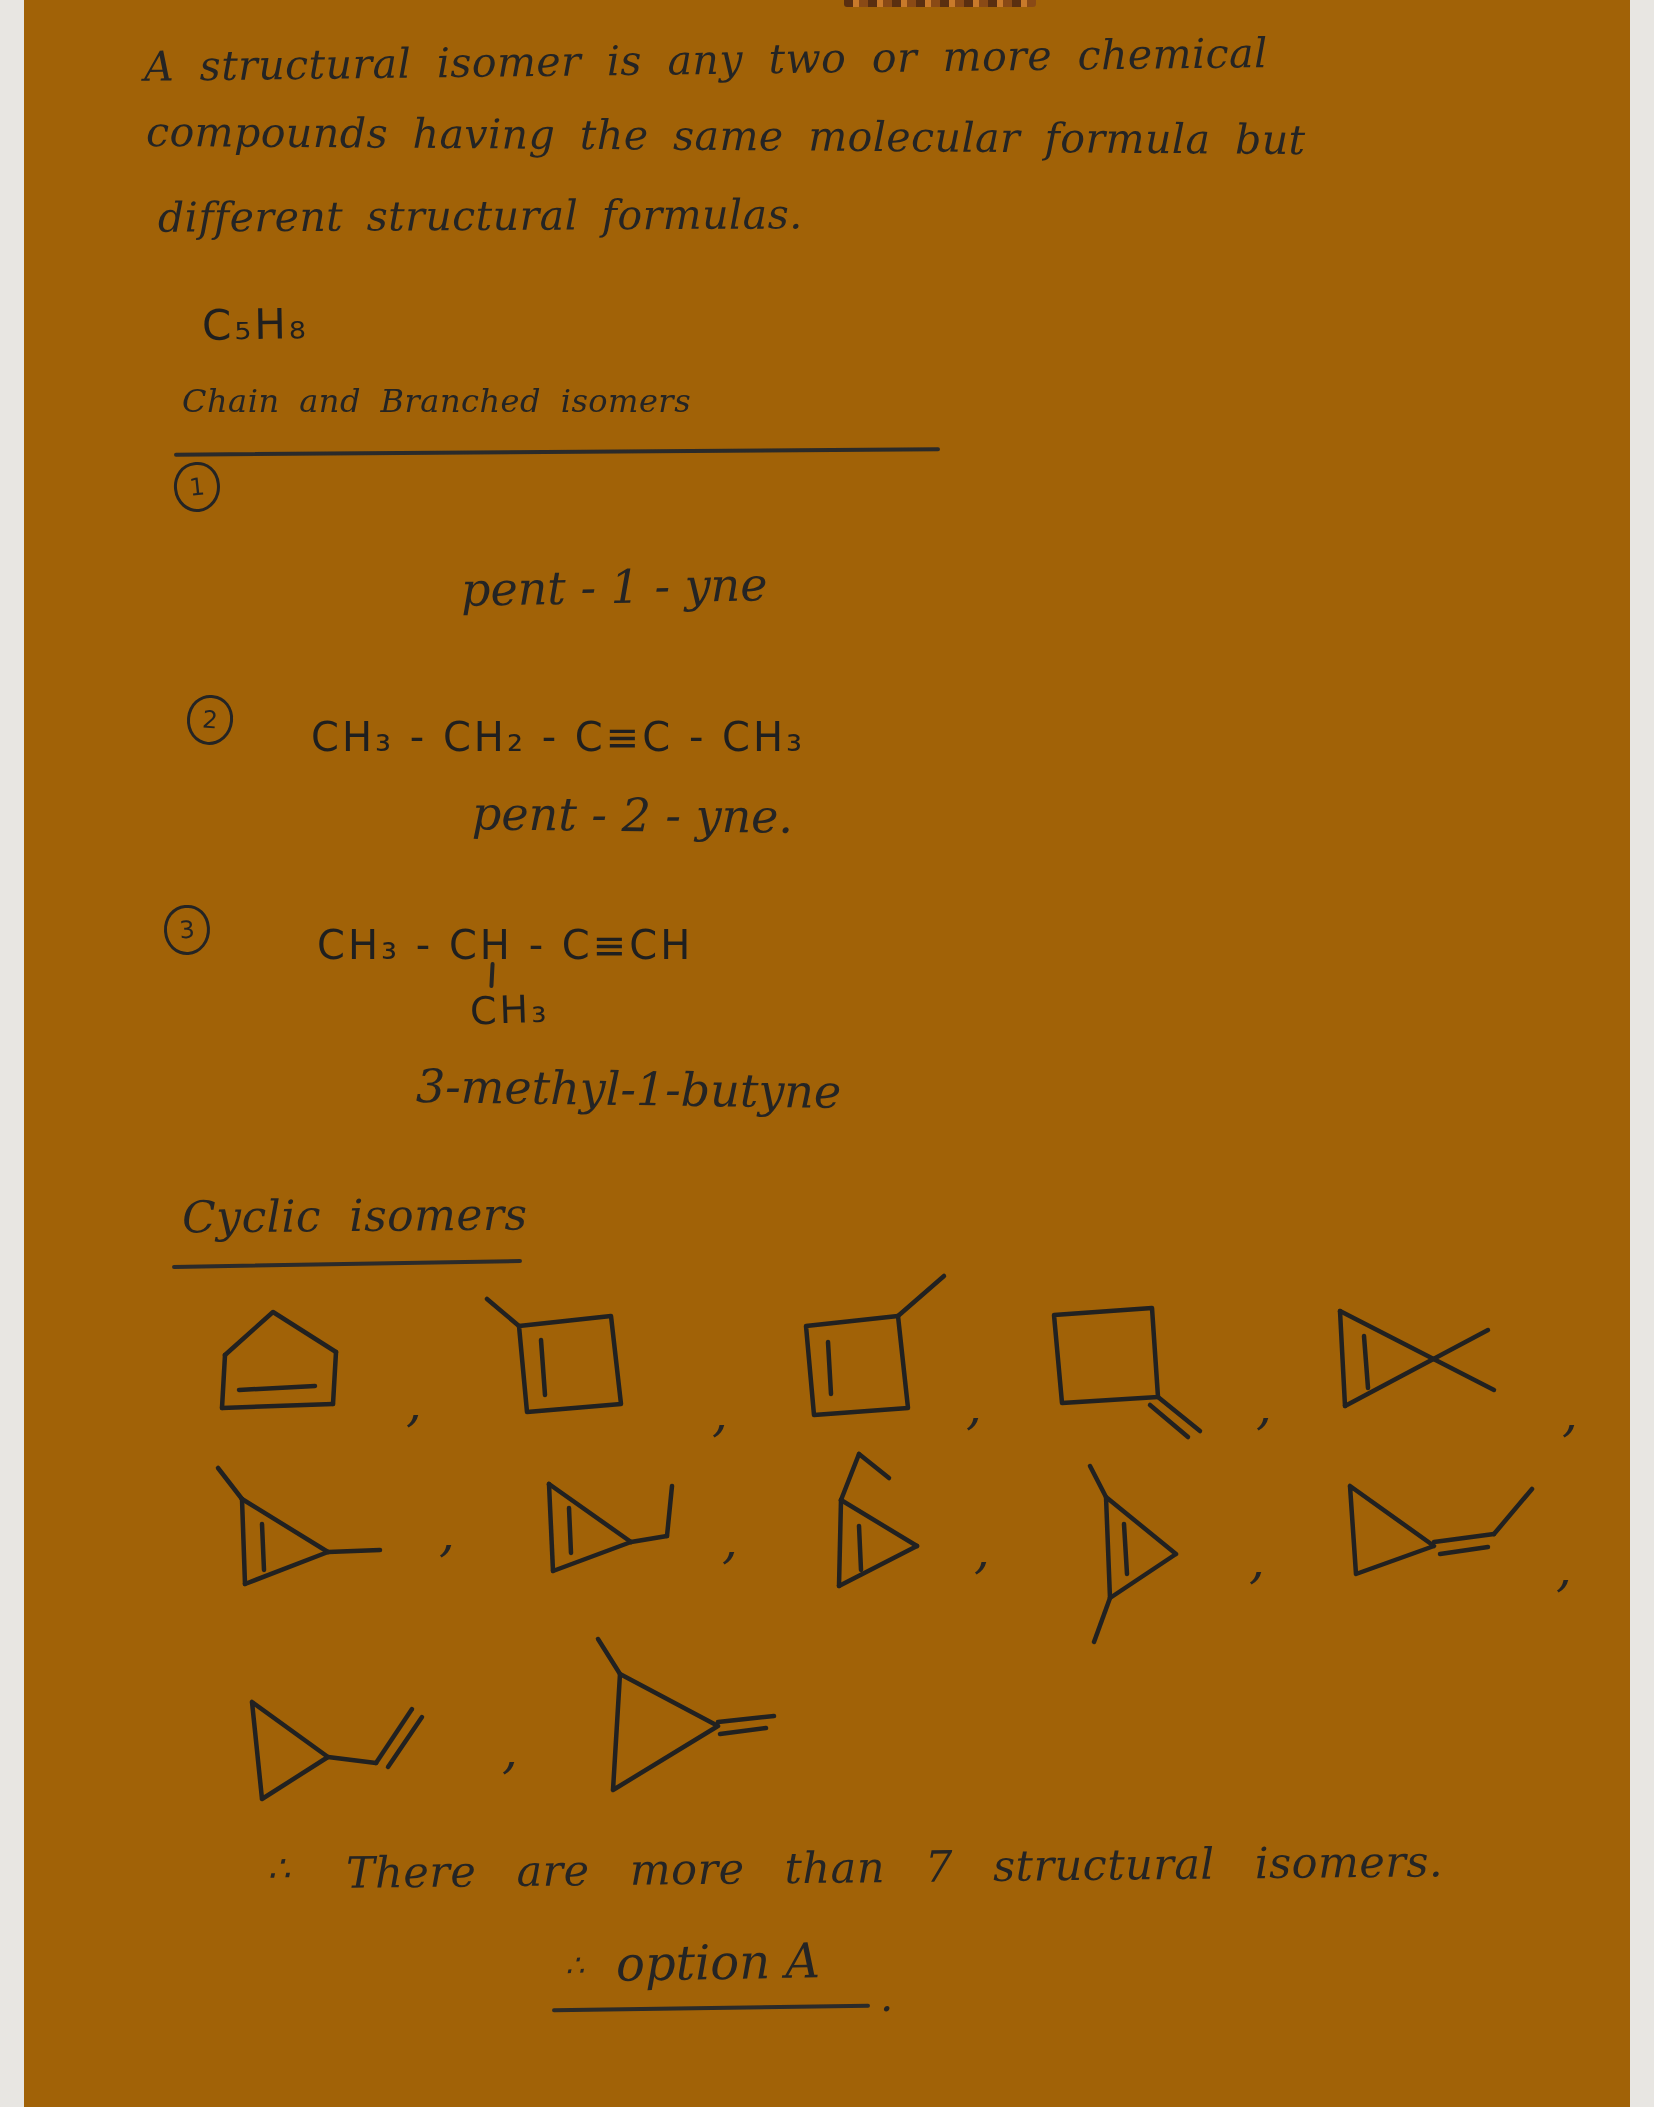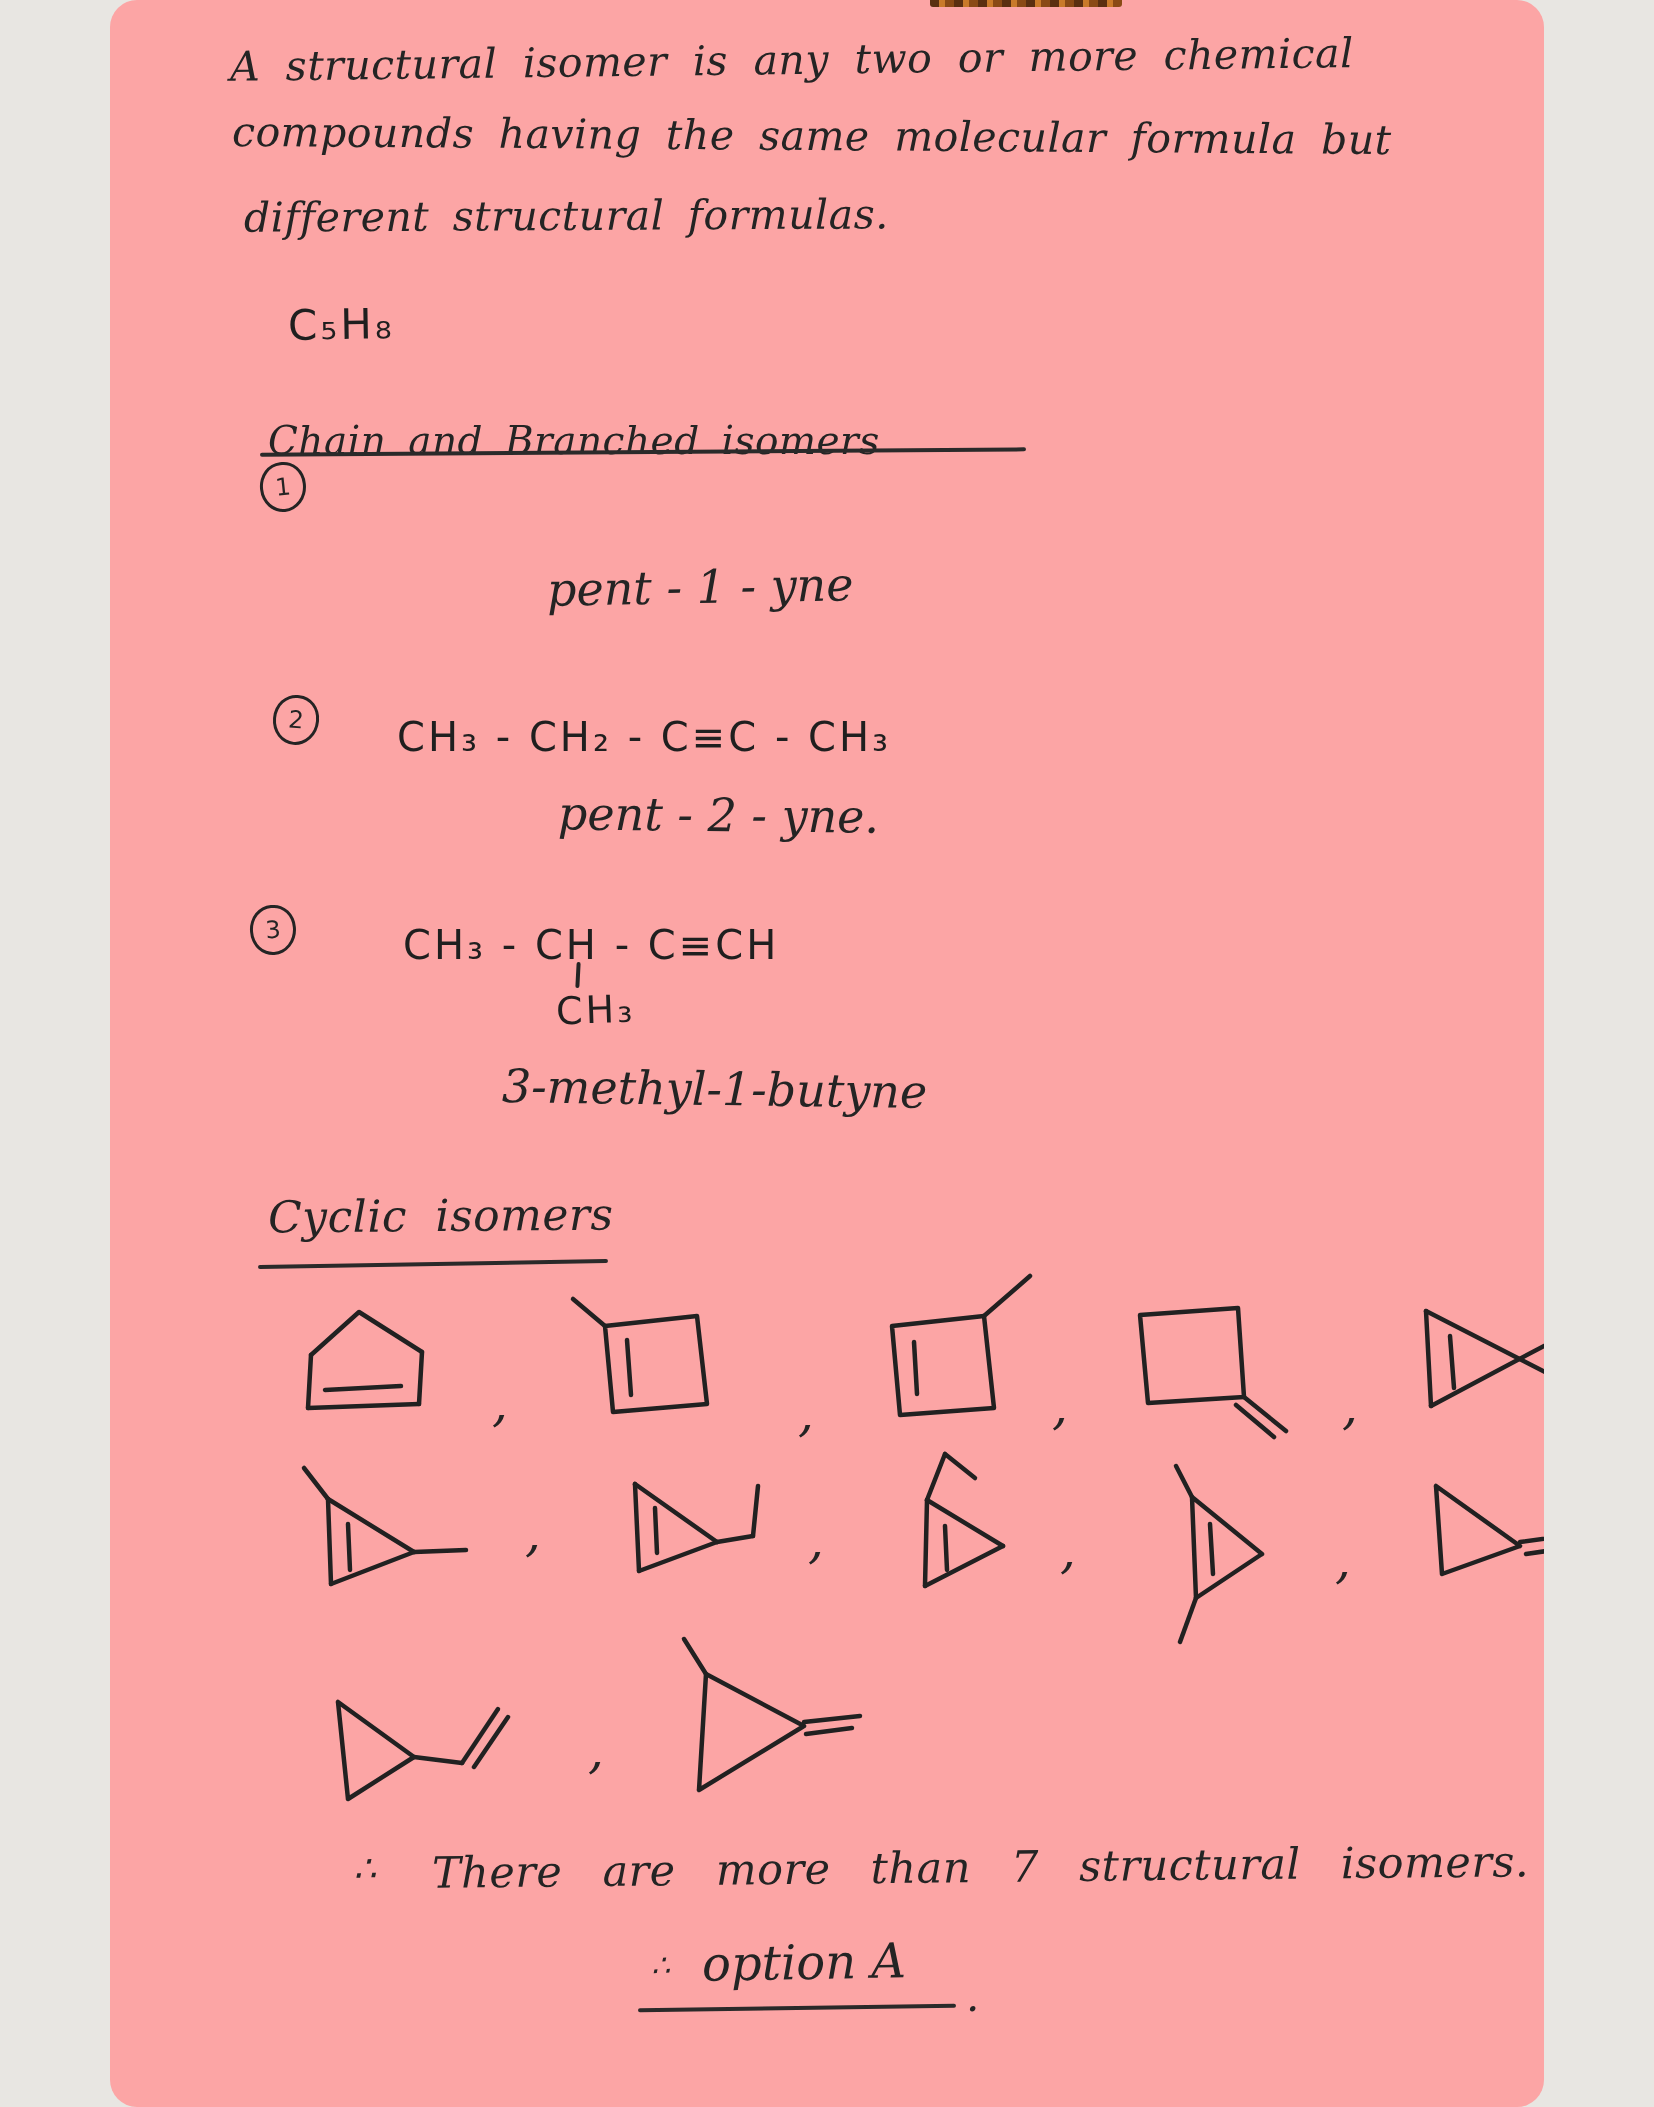--- a/index.html
+++ b/index.html
@@ -1,24 +1,23 @@
 <!DOCTYPE html>
 <html><head>
 <meta charset="utf-8">
 <style>
   html,body{margin:0;padding:0;background:#e8e6e2;}
   #paper{
     position:relative;
-    width:1434px;height:2107px;
+    width:1606px;height:2107px;
     margin:0 auto;
-    background:#fca5a5;
+    background:#a16207;
     overflow:hidden;
     font-family:"DejaVu Serif", serif;
     color:#242424;
-    border-radius:27px;
   }
   .abs{position:absolute;}
   .hand{
     font-style:italic;
     font-family:"DejaVu Serif", serif;
     color:#242424;
     white-space:nowrap;
     letter-spacing:0.5px;
   }
   .formula{
@@ -72,21 +71,21 @@
 <div id="paper">
 
   <div class="abs edge-strip" style="left:820px;top:0;width:192px;height:7px;"></div>
 
   <div class="abs hand" style="left:120px;top:36px;font-size:41px;word-spacing:12px;transform:rotate(-0.7deg);">A structural isomer is any two or more chemical</div>
   <div class="abs hand" style="left:122px;top:112px;font-size:41px;word-spacing:11px;transform:rotate(0.4deg);">compounds having the same molecular formula but</div>
   <div class="abs hand" style="left:134px;top:192px;font-size:41px;word-spacing:10px;transform:rotate(-0.3deg);">different structural formulas.</div>
 
   <div class="abs formula" style="left:178px;top:300px;font-size:42px;transform:rotate(-1deg);">C₅H₈</div>
 
-  <div class="abs hand" style="left:158px;top:382px;font-size:39px;word-spacing:9px;margin-top:36px;">Chain and Branched isomers</div>
+  <div class="abs hand" style="left:158px;top:382px;font-size:32px;word-spacing:9px;">Chain and Branched isomers</div>
   <div class="abs underline" style="left:150px;top:450px;width:766px;transform:rotate(-0.4deg);"></div>
 
   <div class="abs circle-num" style="left:150px;top:462px;transform:rotate(-6deg);">
     <span>1</span>
   </div>
   <div class="abs cname" style="left:437px;top:560px;transform:rotate(-1deg);">pent - 1 - yne</div>
 
   <div class="abs circle-num" style="left:163px;top:695px;transform:rotate(5deg);">
     <span>2</span>
   </div>

